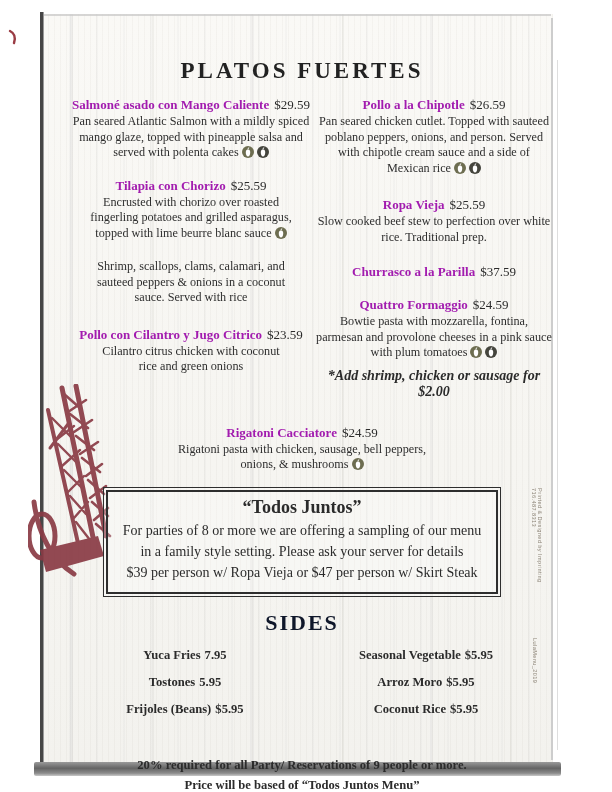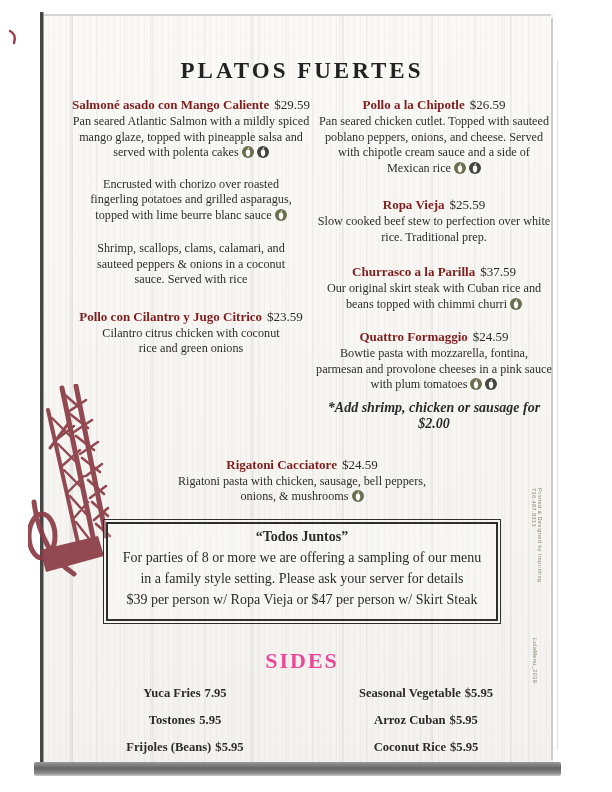--- a/index.html
+++ b/index.html
@@ -35,47 +35,47 @@
   .content{position:absolute;left:44px;top:14px;width:516px;height:750px;}
   .menu-title{
     text-align:center;font-size:23px;font-weight:700;letter-spacing:3px;
     margin:44px 0 12px 0;color:#222;
   }
   .columns{display:flex;}
   .col-left{width:246px;margin-left:24px;}
   .col-right{width:236px;margin-left:2px;}
   .item{text-align:center;margin-bottom:14px;}
   .item-head{font-size:13px;line-height:17px;}
-  .nm{font-weight:700;color:#7f1d1d;}
+  .nm{font-weight:700;color:#a21caf;}
   .pr{margin-left:5px;}
   .desc{font-size:12.2px;line-height:15.5px;margin:1px auto 0;color:#2e2e2e;} .w210{max-width:212px;} .w190{max-width:196px;}
   .w250{max-width:252px;} .w230{max-width:236px;}
   .note{font-size:14px;font-style:italic;font-weight:700;margin-top:7px;}
   .mb18{margin-bottom:18px;} .mb20{margin-bottom:20px;} .mb16{margin-bottom:16px;}
   .center-item{margin-top:10px;margin-bottom:7px;}
 
   
   .badge{
     display:inline-block;width:12px;height:12px;border-radius:50%;
     vertical-align:-2px;margin-left:3px;
   }
   .badge svg{display:block;width:12px;height:12px;}
   .badge.olive{background:#6d6d50;}
   .badge.dark{background:#45453d;}
 
   
   .tj-box{width:392px;margin:14px auto 0;border:1px solid #2e2e2e;padding:2px;background:rgba(255,255,255,0.25);}
   .tj-inner{border:2px solid #2e2e2e;padding:5px 8px 9px;text-align:center;}
-  .tj-title{font-size:14px;font-weight:700;margin-bottom:2px;}
+  .tj-title{font-size:18px;font-weight:700;margin-bottom:2px;}
   .tj-line{font-size:14px;line-height:21px;}
 
   
   .sides-title{
     text-align:center;font-size:22px;font-weight:700;letter-spacing:2px;
-    margin:24px 0 12px 0;color:#ec4899;
+    margin:13px 0 12px 0;color:#0f172a;
   }
   .sides-cols{display:flex;}
   .sides-col{text-align:center;}
   .sides-col.l{width:250px;margin-left:16px;}
   .sides-col.r{width:232px;}
   .srow{font-size:12.6px;font-weight:700;margin-bottom:12px;}
   .srow .sp{margin-left:4px;}
 
   
   .footer{text-align:center;font-size:12.6px;font-weight:700;line-height:20px;margin-top:26px;}
@@ -146,20 +146,23 @@
           <div class="desc"><span>Pan seared Atlantic Salmon with a mildly spiced mango glaze, topped with pineapple salsa and served with polenta cakes</span><span class="badge olive"><svg viewBox="0 0 12 12">
                   <path d="M6,3.4 C7.8,3.4 8.4,5 8.2,7.1 C8,9.2 7.2,10.6 6,10.6 C4.8,10.6 4,9.2 3.8,7.1 C3.6,5 4.2,3.4 6,3.4 Z" fill="#fff"></path>
                   <path d="M6,3.4 C6,2.3 6.4,1.8 7.2,1.4" stroke="#fff" stroke-width="1" fill="none"></path>
                 </svg></span><span class="badge dark"><svg viewBox="0 0 12 12">
                   <path d="M6,3.4 C7.8,3.4 8.4,5 8.2,7.1 C8,9.2 7.2,10.6 6,10.6 C4.8,10.6 4,9.2 3.8,7.1 C3.6,5 4.2,3.4 6,3.4 Z" fill="#fff"></path>
                   <path d="M6,3.4 C6,2.3 6.4,1.8 7.2,1.4" stroke="#fff" stroke-width="1" fill="none"></path>
                 </svg></span></div>
         </div>
 
         <div class="item mb18">
+          <div class="item-head">
+            <span class="nm">Tilapia con Chorizo</span><span class="pr">$25.59</span>
+          </div>
           <div class="desc w210"><span>Encrusted with chorizo over roasted fingerling potatoes and grilled asparagus, topped with lime beurre blanc sauce</span><span class="badge olive"><svg viewBox="0 0 12 12">
                   <path d="M6,3.4 C7.8,3.4 8.4,5 8.2,7.1 C8,9.2 7.2,10.6 6,10.6 C4.8,10.6 4,9.2 3.8,7.1 C3.6,5 4.2,3.4 6,3.4 Z" fill="#fff"></path>
                   <path d="M6,3.4 C6,2.3 6.4,1.8 7.2,1.4" stroke="#fff" stroke-width="1" fill="none"></path>
                 </svg></span></div>
         </div>
 
         <div class="item mb20">
           <div class="desc w210"><span>Shrimp, scallops, clams, calamari, and sauteed peppers &amp; onions in a coconut sauce. Served with rice</span></div>
         </div>
 
@@ -171,44 +174,40 @@
         </div>
 
       </div>
 
       <div class="col-right">
 
         <div class="item mb20">
           <div class="item-head">
             <span class="nm">Pollo a la Chipotle</span><span class="pr">$26.59</span>
           </div>
-          <div class="desc w230"><span>Pan seared chicken cutlet. Topped with sauteed poblano peppers, onions, and cheese. Served with chipotle cream sauce and a side of Mexican rice</span><span class="badge olive"><svg viewBox="0 0 12 12">
+          <div class="desc w230"><span>Pan seared chicken cutlet. Topped with sauteed poblano peppers, onions, and person. Served with chipotle cream sauce and a side of Mexican rice</span><span class="badge olive"><svg viewBox="0 0 12 12">
                   <path d="M6,3.4 C7.8,3.4 8.4,5 8.2,7.1 C8,9.2 7.2,10.6 6,10.6 C4.8,10.6 4,9.2 3.8,7.1 C3.6,5 4.2,3.4 6,3.4 Z" fill="#fff"></path>
                   <path d="M6,3.4 C6,2.3 6.4,1.8 7.2,1.4" stroke="#fff" stroke-width="1" fill="none"></path>
                 </svg></span><span class="badge dark"><svg viewBox="0 0 12 12">
                   <path d="M6,3.4 C7.8,3.4 8.4,5 8.2,7.1 C8,9.2 7.2,10.6 6,10.6 C4.8,10.6 4,9.2 3.8,7.1 C3.6,5 4.2,3.4 6,3.4 Z" fill="#fff"></path>
                   <path d="M6,3.4 C6,2.3 6.4,1.8 7.2,1.4" stroke="#fff" stroke-width="1" fill="none"></path>
                 </svg></span></div>
         </div>
 
         <div class="item mb18">
           <div class="item-head">
             <span class="nm">Ropa Vieja</span><span class="pr">$25.59</span>
           </div>
           <div class="desc w250"><span>Slow cooked beef stew to perfection over white rice.  Traditional prep.</span></div>
         </div>
 
         <div class="item mb16">
           <div class="item-head">
             <span class="nm">Churrasco a la Parilla</span><span class="pr">$37.59</span>
           </div>
-          <div class="desc w250"><span>Our original skirt steak with Cuban rice and beans topped with chimmi churri</span><span class="badge olive"><svg viewBox="0 0 12 12">
-                  <path d="M6,3.4 C7.8,3.4 8.4,5 8.2,7.1 C8,9.2 7.2,10.6 6,10.6 C4.8,10.6 4,9.2 3.8,7.1 C3.6,5 4.2,3.4 6,3.4 Z" fill="#fff"></path>
-                  <path d="M6,3.4 C6,2.3 6.4,1.8 7.2,1.4" stroke="#fff" stroke-width="1" fill="none"></path>
-                </svg></span></div>
         </div>
 
         <div class="item">
           <div class="item-head">
             <span class="nm">Quattro Formaggio</span><span class="pr">$24.59</span>
           </div>
           <div class="desc w230"><span>Bowtie pasta with mozzarella, fontina, parmesan and provolone cheeses in a pink sauce with plum tomatoes</span><span class="badge olive"><svg viewBox="0 0 12 12">
                   <path d="M6,3.4 C7.8,3.4 8.4,5 8.2,7.1 C8,9.2 7.2,10.6 6,10.6 C4.8,10.6 4,9.2 3.8,7.1 C3.6,5 4.2,3.4 6,3.4 Z" fill="#fff"></path>
                   <path d="M6,3.4 C6,2.3 6.4,1.8 7.2,1.4" stroke="#fff" stroke-width="1" fill="none"></path>
                 </svg></span><span class="badge dark"><svg viewBox="0 0 12 12">
@@ -243,21 +242,21 @@
     <h2 class="sides-title">SIDES</h2>
 
     <div class="sides-cols">
       <div class="sides-col l">
         <div class="srow"><span>Yuca Fries</span><span class="sp">7.95</span></div>
         <div class="srow"><span>Tostones</span><span class="sp">5.95</span></div>
         <div class="srow"><span>Frijoles (Beans)</span><span class="sp">$5.95</span></div>
       </div>
       <div class="sides-col r">
         <div class="srow"><span>Seasonal Vegetable</span><span class="sp">$5.95</span></div>
-        <div class="srow"><span>Arroz Cuban</span><span class="sp">$5.95</span></div>
+        <div class="srow"><span>Arroz Moro</span><span class="sp">$5.95</span></div>
         <div class="srow"><span>Coconut Rice</span><span class="sp">$5.95</span></div>
       </div>
     </div>
 
     <div class="footer">
       <div>20% required for all Party/ Reservations of 9 people or more.</div>
       <div>Price will be based of “Todos Juntos Menu”</div>
     </div>
 
   </div>

